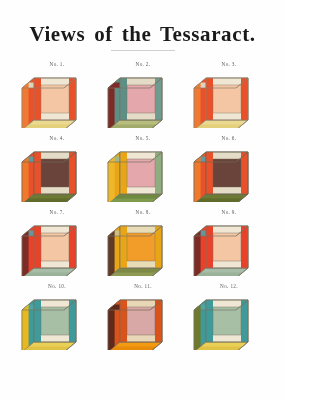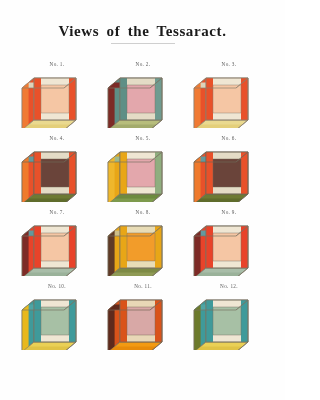--- a/index.html
+++ b/index.html
@@ -17,21 +17,21 @@
     background:#fefefe;
   }
   
   .title-wrap{
     position:absolute;
     top:22px;left:0;width:285px;
     text-align:center;
   }
   .title{
     font-family:"Liberation Serif", serif;
-    font-size:15px;
+    font-size:21px;
     font-weight:700;
     letter-spacing:.6px;
     color:#1a1a1a;
     display:inline-block;
     word-spacing:3px;
   }
   .title-rule{
     display:block;
     width:64px;height:1px;
     margin:3px auto 0 auto;

